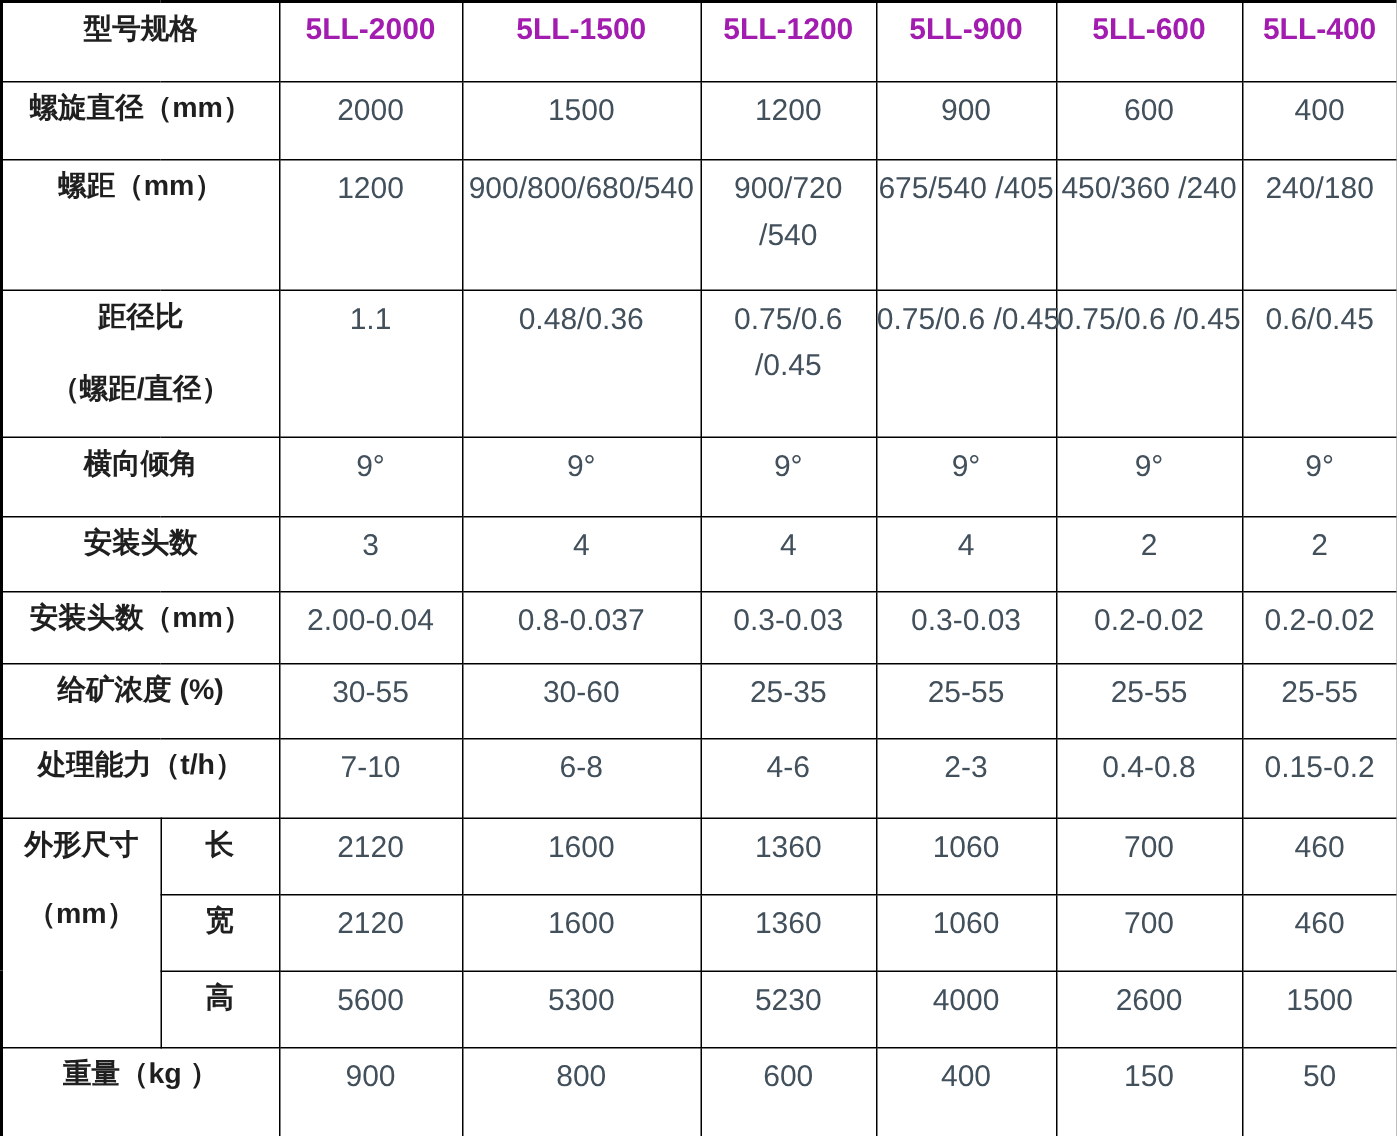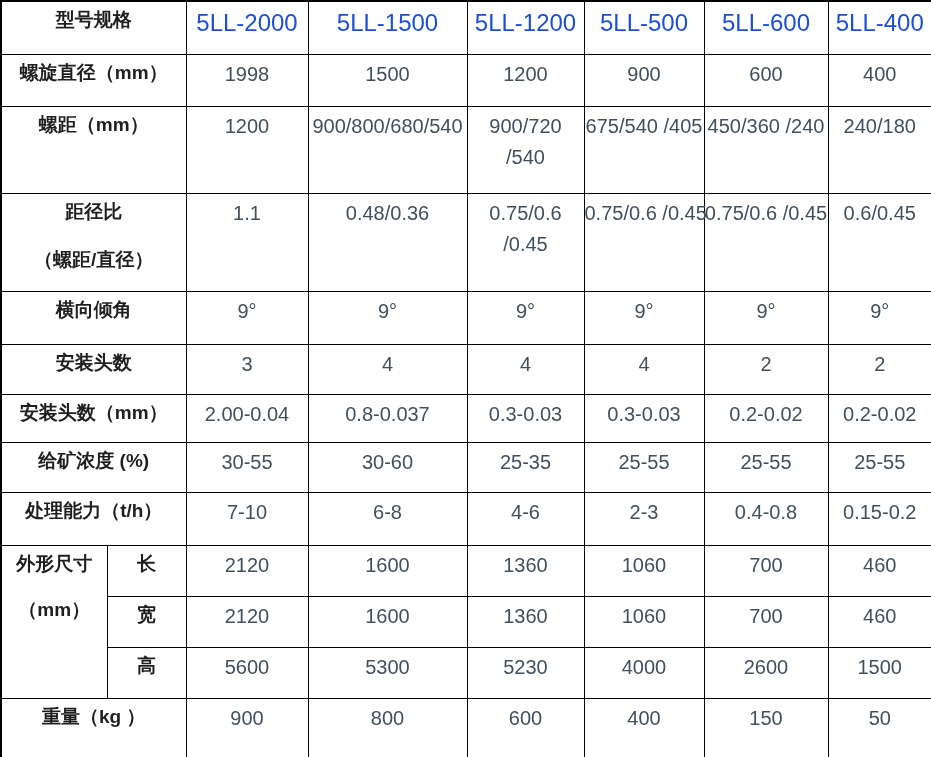--- a/index.html
+++ b/index.html
@@ -19,23 +19,23 @@
     overflow:visible;
   }
   td.lbl{
     font-weight:bold;
     color:#1f1f1f;
     font-size:19px;
     line-height:1.5;
     padding-top:8px;
   }
   td.hdr{
-    font-weight:normal;
-    color:#1d4ed8;
-    font-size:24px;
+    font-weight:bold;
+    color:#a21caf;
+    font-size:20px;
     line-height:1.4;
     padding-top:8px;
   }
   td.val{
     color:#42505c;
     font-size:20px;
     line-height:1.55;
     white-space:pre;
     padding-top:7px;
   }
@@ -56,28 +56,28 @@
       <col style="width:124px">
       <col style="width:104px">
   </colgroup>
 
   <tbody>
       <tr style="height:53px">
     <td colspan="2" class="lbl">型号规格</td>
     <td class="hdr">5LL-2000</td>
     <td class="hdr">5LL-1500</td>
     <td class="hdr">5LL-1200</td>
-    <td class="hdr">5LL-500</td>
+    <td class="hdr">5LL-900</td>
     <td class="hdr">5LL-600</td>
     <td class="hdr">5LL-400</td>
   </tr>
 
   <tr style="height:52px">
     <td colspan="2" class="lbl">螺旋直径（mm）</td>
-    <td class="val">1998</td>
+    <td class="val">2000</td>
     <td class="val">1500</td>
     <td class="val">1200</td>
     <td class="val">900</td>
     <td class="val">600</td>
     <td class="val">400</td>
   </tr>
 
   <tr style="height:87px">
     <td colspan="2" class="lbl">螺距（mm）</td>
     <td class="val">1200</td>

